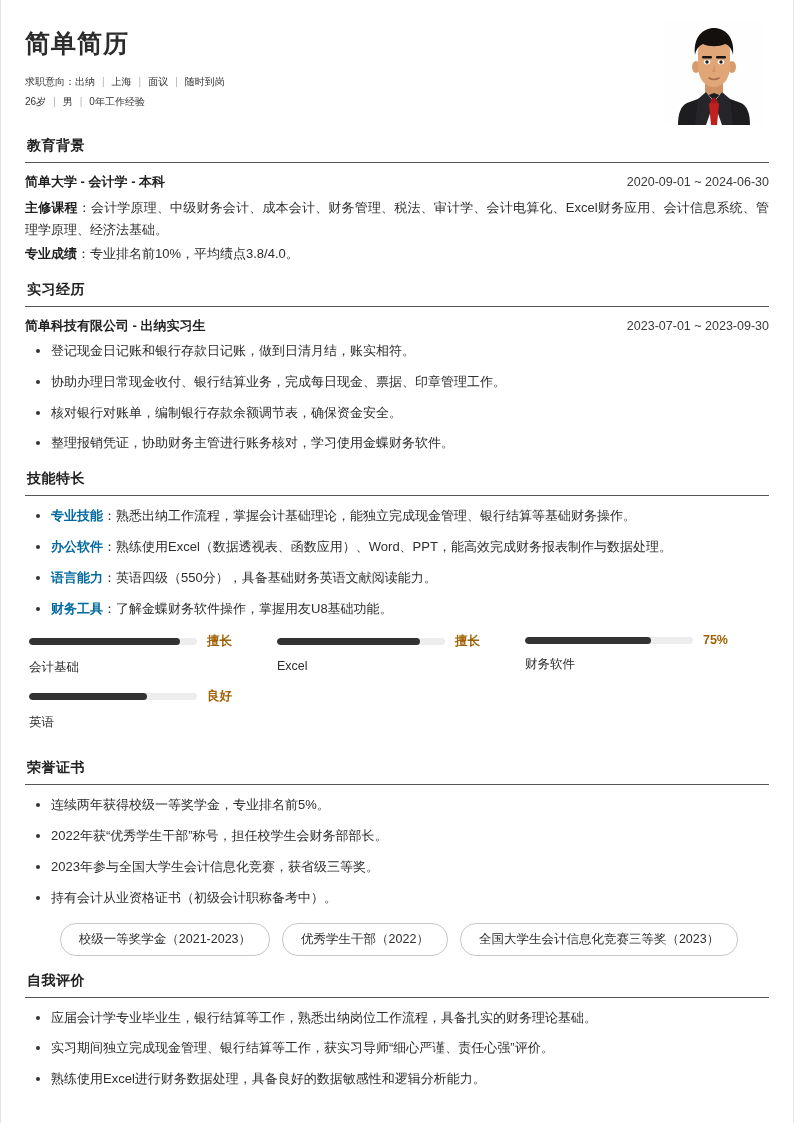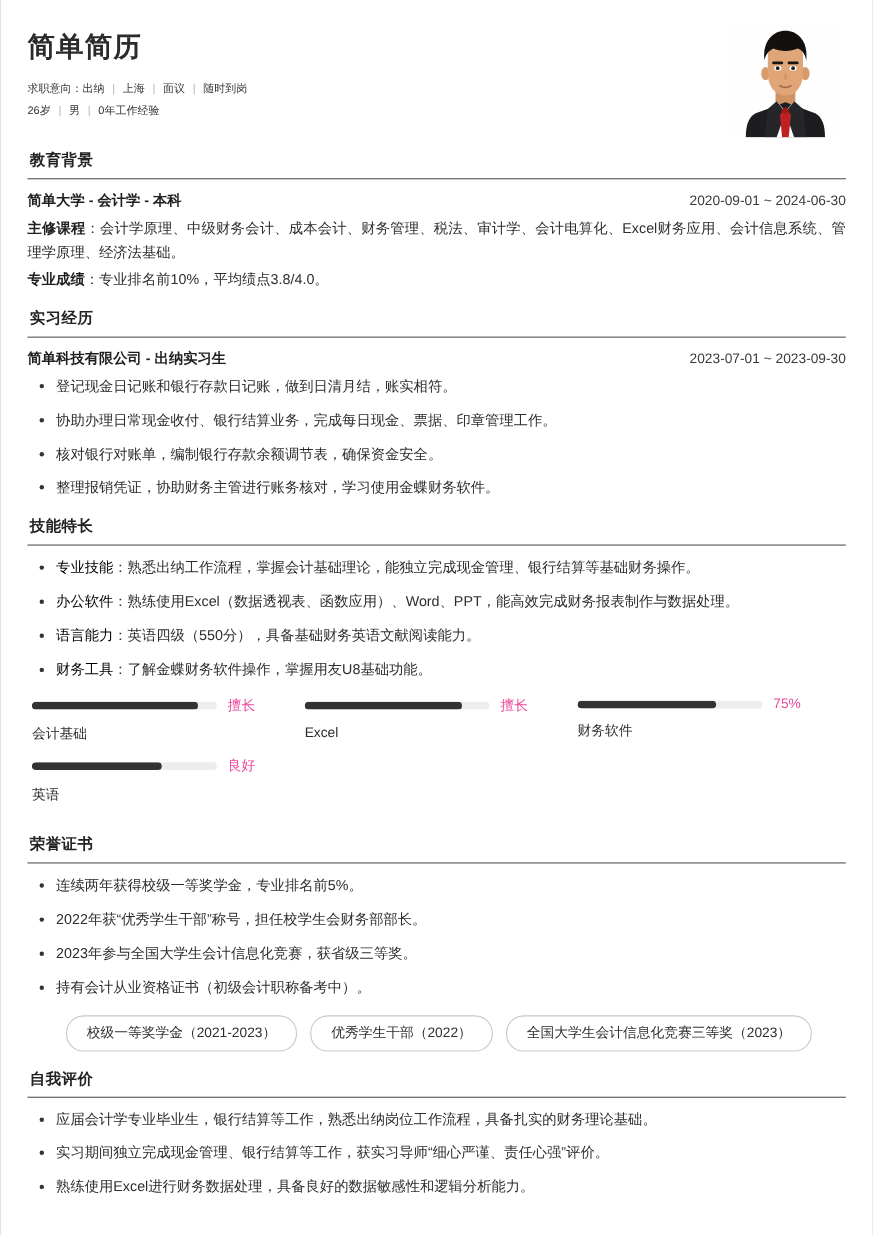--- a/index.html
+++ b/index.html
@@ -123,21 +123,21 @@
   ul.bullets li::before {
     content: "";
     position: absolute;
     left: 11px;
     top: 8px;
     width: 4px;
     height: 4px;
     border-radius: 50%;
     background: #333333;
   }
-  ul.bullets li b { font-weight: normal; color: #000000; }
+  ul.bullets li b { font-weight: bold; color: #0369a1; }
 
   
   .bars {
     display: flex;
     flex-wrap: wrap;
     margin-top: 14px;
   }
   .bar-cell {
     width: 33.33%;
     box-sizing: border-box;
@@ -160,22 +160,23 @@
   .bar-fill {
     position: absolute;
     left: 0;
     top: 0;
     bottom: 0;
     background: #333333;
     border-radius: 4px;
   }
   .bar-level {
     font-size: 12.5px;
-    color: #ec4899;
+    color: #a16207;
     white-space: nowrap;
+    font-weight: bold;
   }
   .bar-name {
     font-size: 12.5px;
     color: #2d2d2d;
     margin-top: 9px;
   }
 
   
   .tags {
     display: flex;

